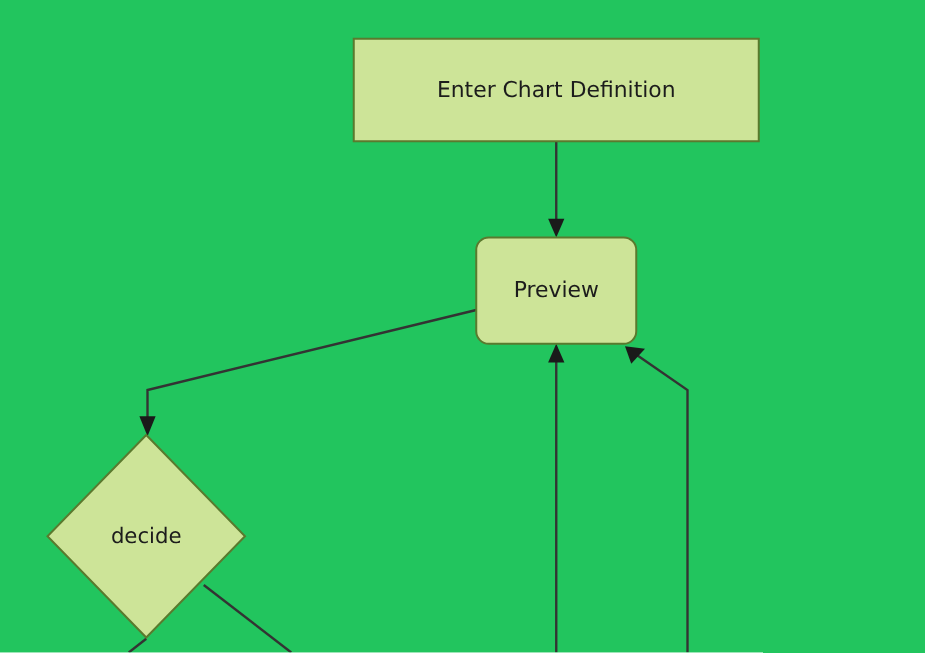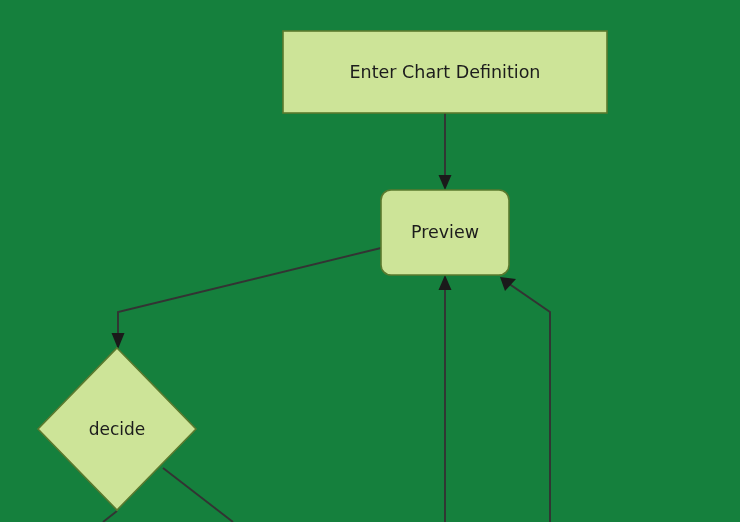--- a/index.html
+++ b/index.html
@@ -11,21 +11,21 @@
   body {
     width: 740px;
     height: 522px;
     overflow: hidden;
     font-family: "DejaVu Sans", sans-serif;
   }
   #diagram-root {
     position: relative;
     width: 740px;
     height: 522px;
-    background: #15803d;
+    background: #22c55e;
   }
   #flow-svg {
     position: absolute;
     top: 0;
     left: 0;
     width: 740px;
     height: 522px;
     display: block;
   }
   .node-shape {

